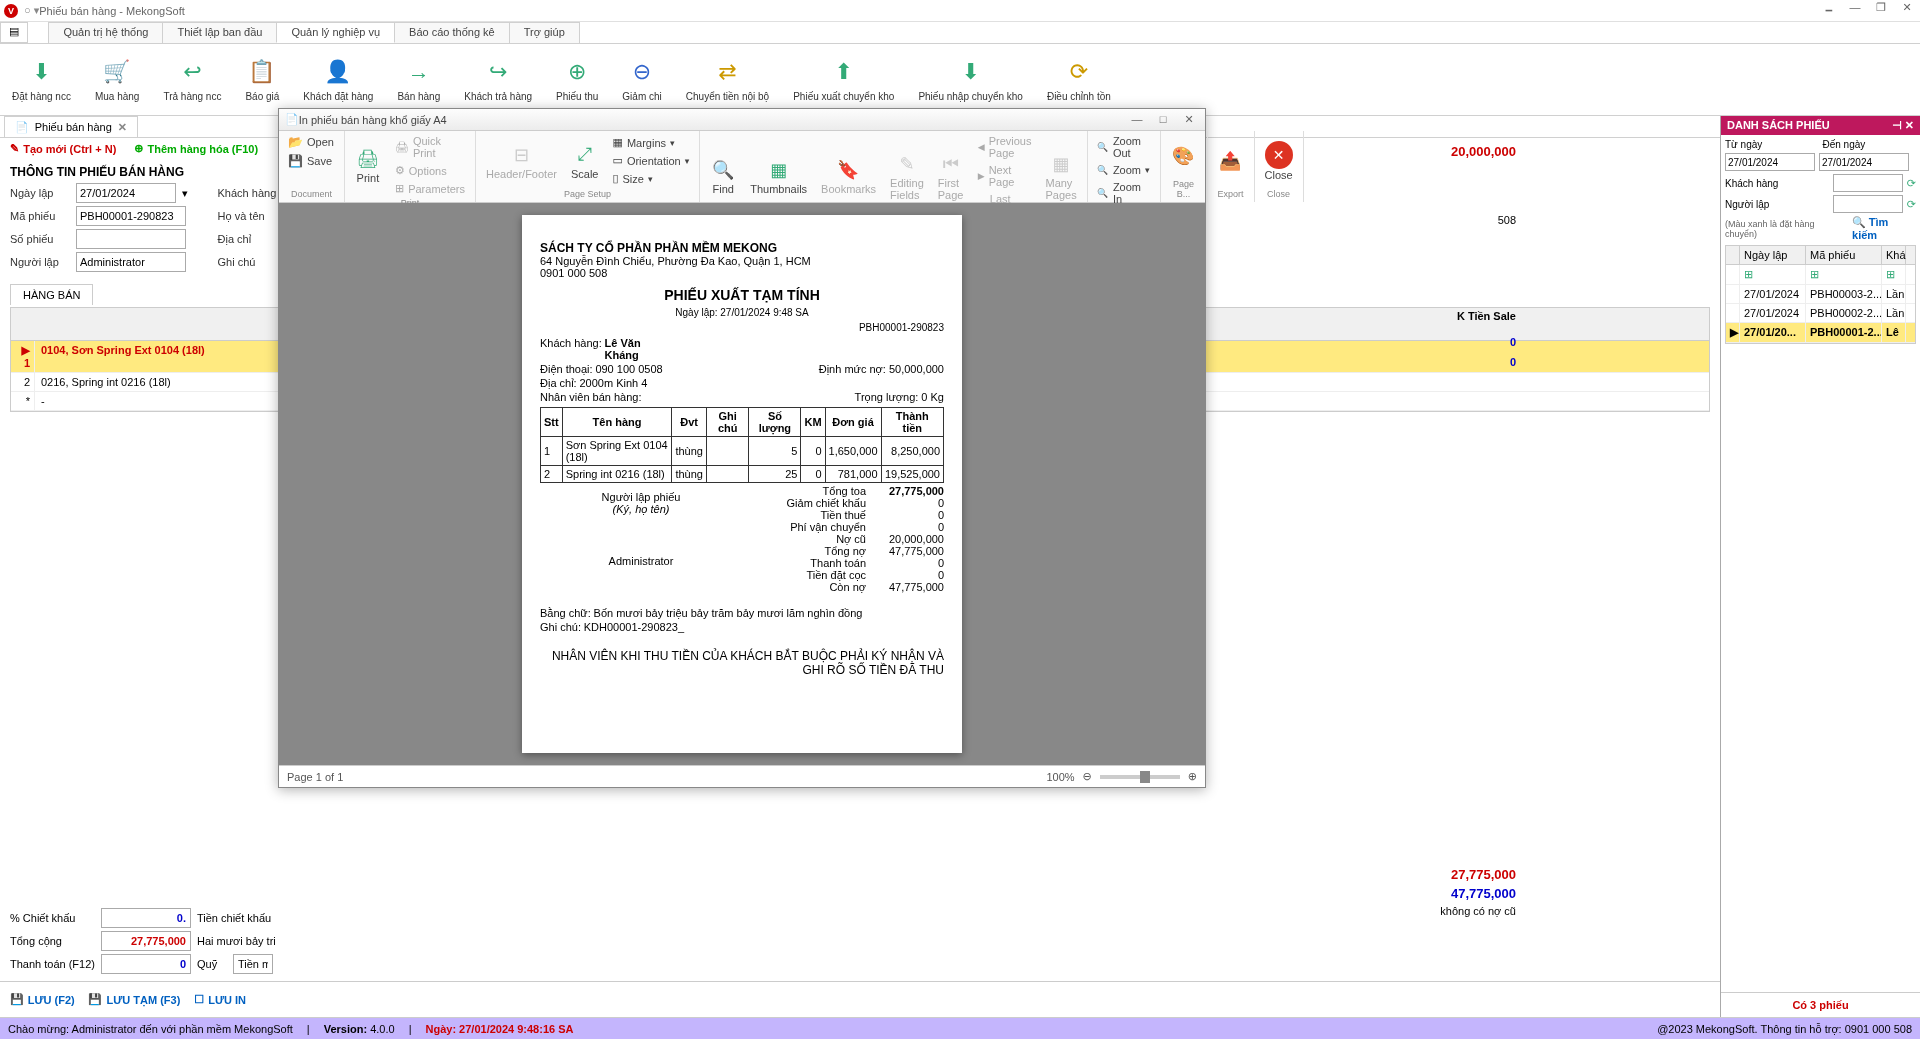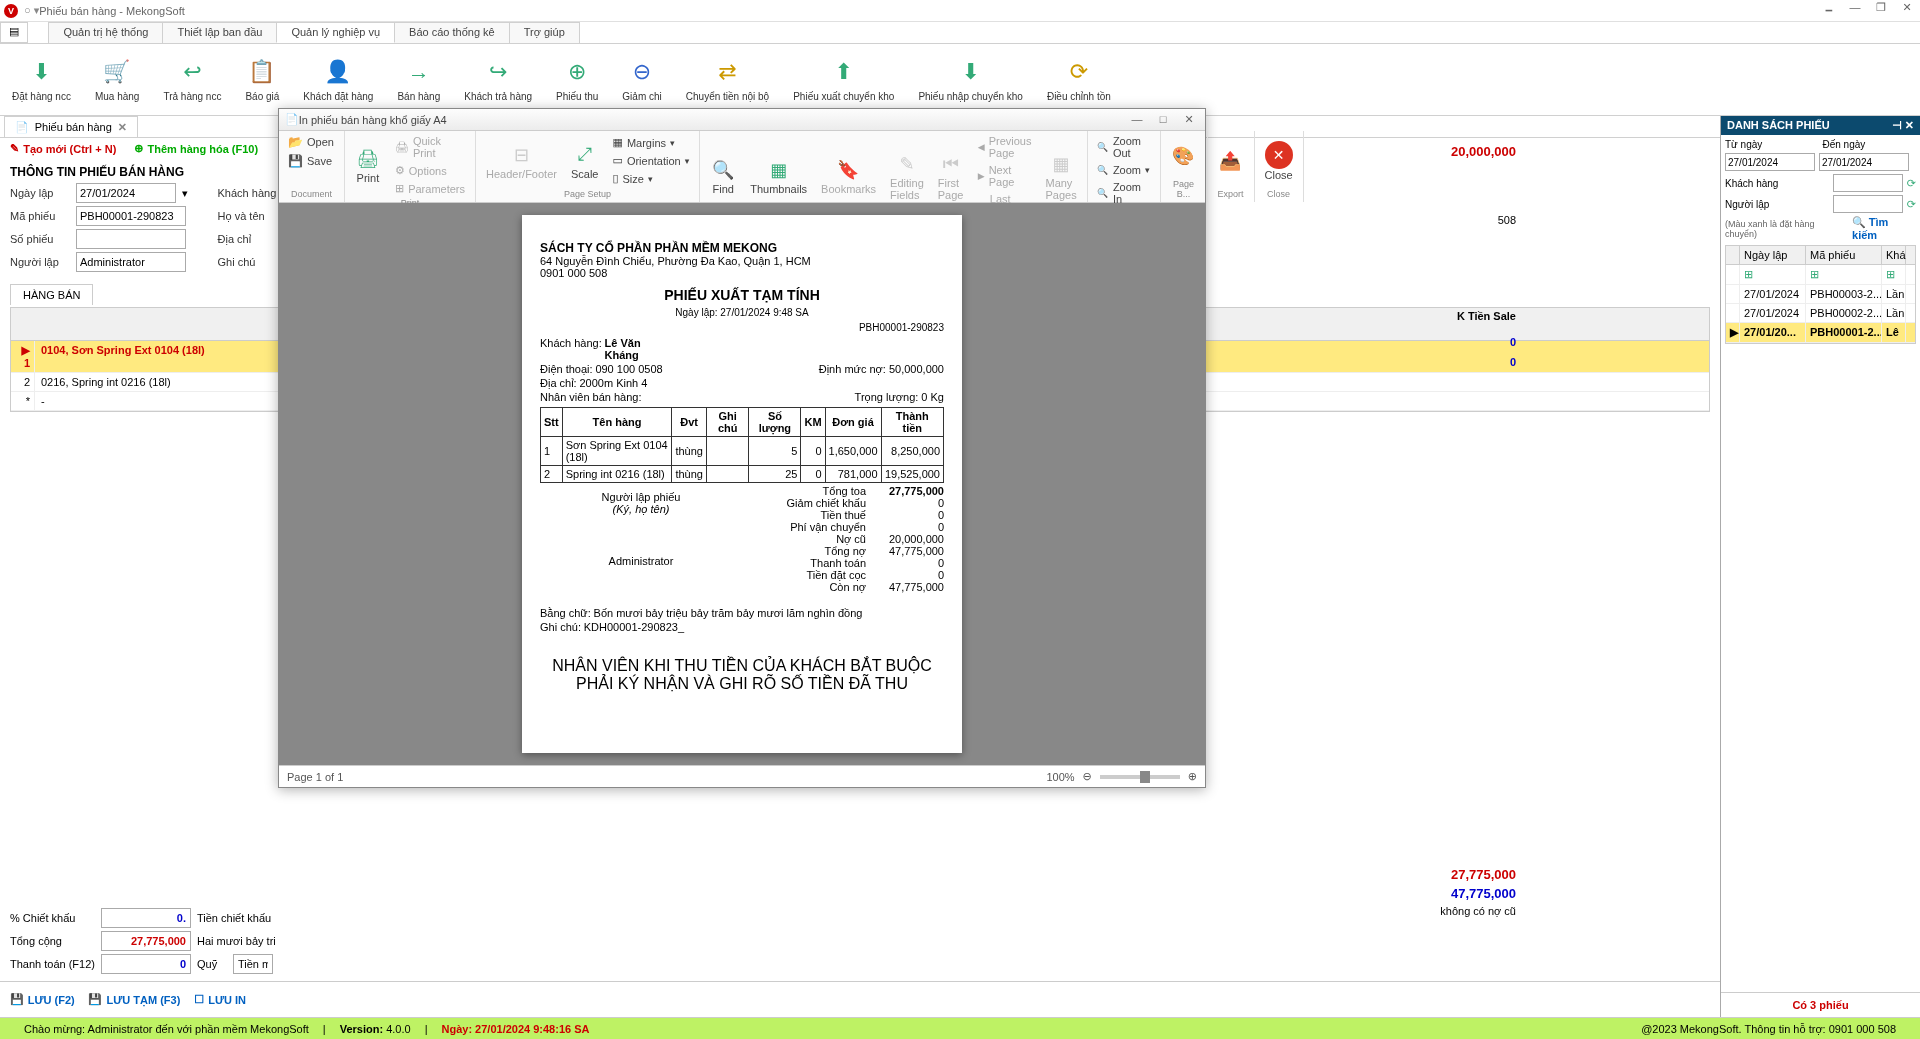--- a/index.html
+++ b/index.html
@@ -39,33 +39,33 @@
 .itemstable .trow.sel{background:#ffea80;color:#c00;font-weight:bold}
 .summary{position:absolute;bottom:40px;left:10px;right:10px}
 .sumrow{display:flex;align-items:center;margin-bottom:3px;gap:6px}
 .sumrow label{width:85px}
 .sumrow input{border:1px solid #aaa;height:20px;padding:1px 4px;text-align:right;width:90px}
 .sumrow input.red{color:#c00;font-weight:bold}
 .sumrow input.blue{color:#00c;font-weight:bold}
 .actionbar{position:absolute;bottom:0;left:0;right:0;height:36px;border-top:1px solid #ccc;display:flex;align-items:center;padding:0 10px;gap:14px;background:#fff}
 .actionbar .abtn{display:flex;align-items:center;gap:4px;font-weight:bold;color:#0060c0;cursor:pointer}
 .sidepanel{width:200px;border-left:1px solid #aaa;background:#fff;display:flex;flex-direction:column}
-.sidepanel .sphead{background:#0c4a6e;color:#fff;padding:3px 6px;font-size:10px;font-weight:bold;display:flex;justify-content:space-between}
+.sidepanel .sphead{background:#be185d;color:#fff;padding:3px 6px;font-size:10px;font-weight:bold;display:flex;justify-content:space-between}
 .sidepanel .spbody{padding:4px}
 .sidepanel .sprow{display:flex;align-items:center;gap:4px;margin-bottom:3px}
 .sidepanel .sprow label{flex:1;font-size:10px}
 .sidepanel input,.sidepanel select{border:1px solid #aaa;height:18px;width:90px;font-size:10px;padding:0 2px}
 .sidepanel .sptable{border:1px solid #ccc;margin-top:4px;font-size:10px}
 .sidepanel .sptable .sth{display:flex;background:#f0f0f0;border-bottom:1px solid #ccc}
 .sidepanel .sptable .sth div{padding:3px 4px;border-right:1px solid #ccc}
 .sidepanel .sptable .str{display:flex;border-bottom:1px solid #eee}
 .sidepanel .sptable .str div{padding:3px 4px;border-right:1px solid #eee;overflow:hidden;white-space:nowrap}
 .sidepanel .sptable .str.sel{background:#ffea80;font-weight:bold}
 .sidepanel .spfooter{text-align:center;color:#c00;font-weight:bold;padding:6px;border-top:1px solid #ccc;margin-top:auto}
-.statusbar{height:22px;background:#bef264;border-top:1px solid #ccc;display:flex;align-items:center;padding:0 24px;gap:14px;font-size:10px}
+.statusbar{height:22px;background:#c4b5fd;border-top:1px solid #ccc;display:flex;align-items:center;padding:0 8px;gap:14px;font-size:10px}
 .statusbar .right{margin-left:auto}
 
 .printdlg{position:absolute;left:278px;top:108px;width:928px;height:680px;background:#fff;border:1px solid #888;box-shadow:0 2px 12px rgba(0,0,0,.3);z-index:100;display:flex;flex-direction:column}
 .printdlg .ptitle{height:22px;background:linear-gradient(#fdfdfd,#ececec);display:flex;align-items:center;padding:0 6px;border-bottom:1px solid #ccc}
 .printdlg .ptitle .pname{flex:1;text-align:left;color:#444}
 .printdlg .ptitle .pctrl{display:flex;gap:6px}
 .printdlg .ptitle .pctrl span{width:20px;text-align:center;cursor:pointer;color:#666}
 .printdlg .pribbon{height:72px;display:flex;border-bottom:1px solid #ccc;background:#fafafa}
 .printdlg .prgroup{display:flex;flex-direction:column;border-right:1px solid #ddd;padding:2px 6px}
 .printdlg .prgroup .prbtns{flex:1;display:flex;align-items:center;gap:6px}
@@ -83,21 +83,21 @@
 .printdlg .page .sub{text-align:center;font-size:10px}
 .printdlg .page .code{text-align:right;font-size:10px;margin:4px 0}
 .printdlg .page .info{font-size:10px;margin:2px 0;display:flex}
 .printdlg .page .info b{width:70px}
 .printdlg .page table{width:100%;border-collapse:collapse;font-size:10px;margin-top:4px}
 .printdlg .page table td,.printdlg .page table th{border:1px solid #333;padding:2px 3px}
 .printdlg .page .totals{font-size:10px;margin-top:2px}
 .printdlg .page .totals div{display:flex;justify-content:flex-end;gap:8px}
 .printdlg .page .totals .lbl{width:100px;text-align:right}
 .printdlg .page .totals .val{width:70px;text-align:right}
-.printdlg .page .note{text-align:center;font-size:16px;margin-top:24px}
+.printdlg .page .note{text-align:right;font-size:12px;margin-top:16px}
 .printdlg .pstatus{height:22px;border-top:1px solid #ccc;display:flex;align-items:center;padding:0 8px;font-size:10px;color:#555}
 .printdlg .pstatus .zoom{margin-left:auto;display:flex;align-items:center;gap:8px}
 </style>
 </head>
 <body>
 
 <div class="titlebar">
   <div class="logo">V</div>
   <span style="color:#888">○ ▾</span>
   <div class="wintitle">Phiếu bán hàng - MekongSoft</div>

